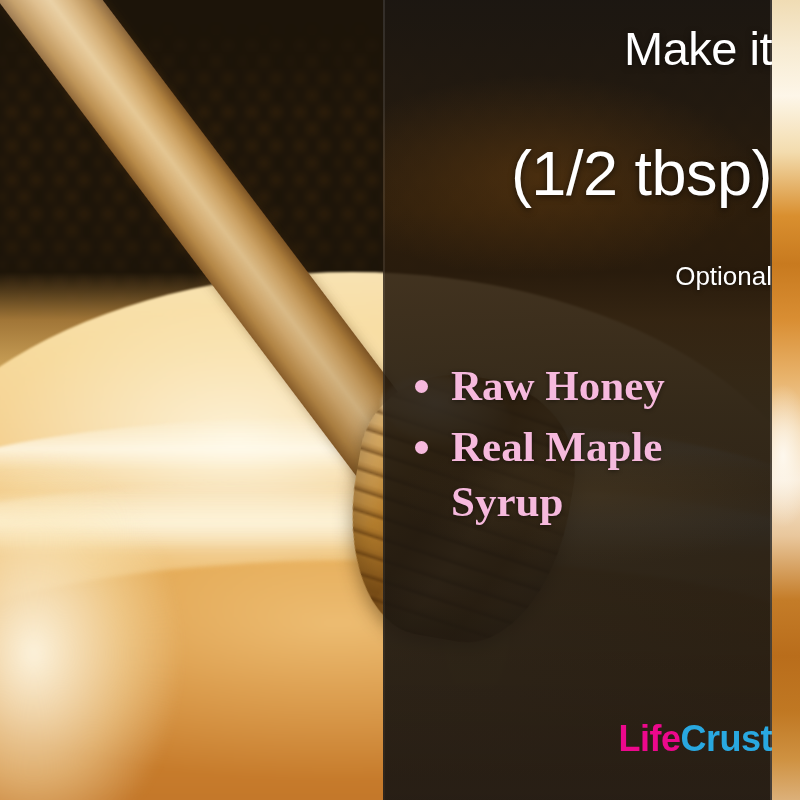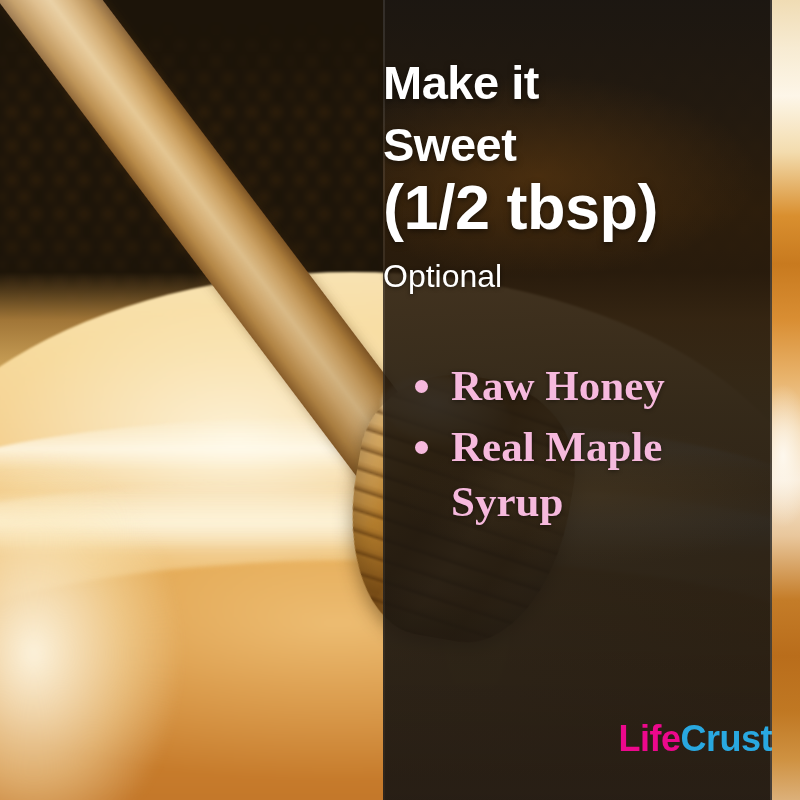--- a/index.html
+++ b/index.html
@@ -285,43 +285,42 @@
     top: 0;
     width: 389px;
     height: 800px;
   }
 
   .headline {
     position: absolute;
     left: 0;
     right: 0;
     top: 18px;
-    text-align: left;
+    text-align: right;
     color: #ffffff;
-    font-weight: 700;
+    font-weight: 400;
     font-size: 47px;
     line-height: 62px;
     letter-spacing: -0.5px;
     text-shadow: 0 2px 6px rgba(0,0,0,.55);
-    margin-top: 34px;
   }
   .headline .l3 {
     font-size: 63px;
     display: block;
   }
 
   .subhead {
     position: absolute;
     left: 0;
     right: 0;
     top: 258px;
-    text-align: left;
+    text-align: right;
     color: #ffffff;
     font-weight: 400;
-    font-size: 32px;
+    font-size: 26px;
     line-height: 36px;
     text-shadow: 0 1px 4px rgba(0,0,0,.5);
   }
 
   .bullets {
     position: absolute;
     left: 26px;
     right: 10px;
     top: 358px;
     margin: 0;
@@ -429,21 +428,21 @@
   </div>
 
   <div class="overlay-panel"></div>
   <div class="overlay-sheen"></div>
   <div class="panel-edge"></div>
 
   <div class="content">
 
     <div class="headline">
       <span class="l1">Make it</span><br>
-      <span class="l2">Sweet</span><br>
+      <br>
       <span class="l3">(1/2 tbsp)</span>
     </div>
 
     <div class="subhead">Optional</div>
 
     <ul class="bullets">
       <li>Raw Honey</li>
       <li>Real Maple Syrup</li>
     </ul>
 

